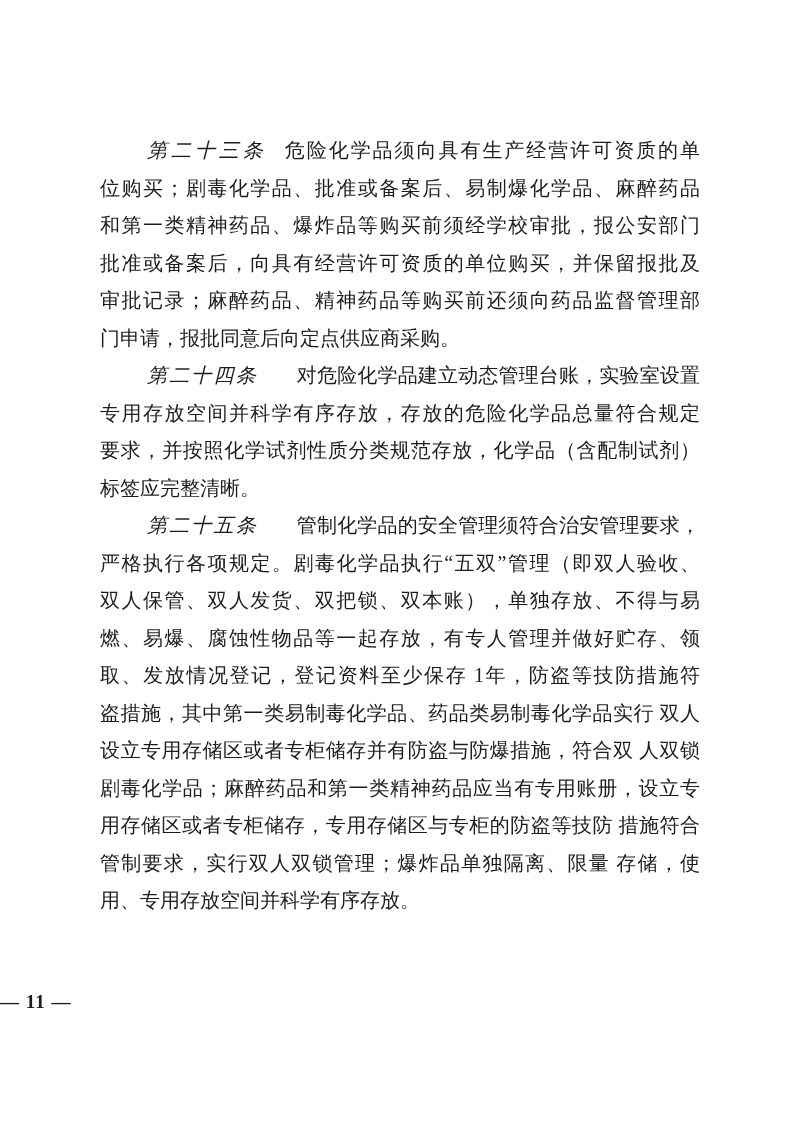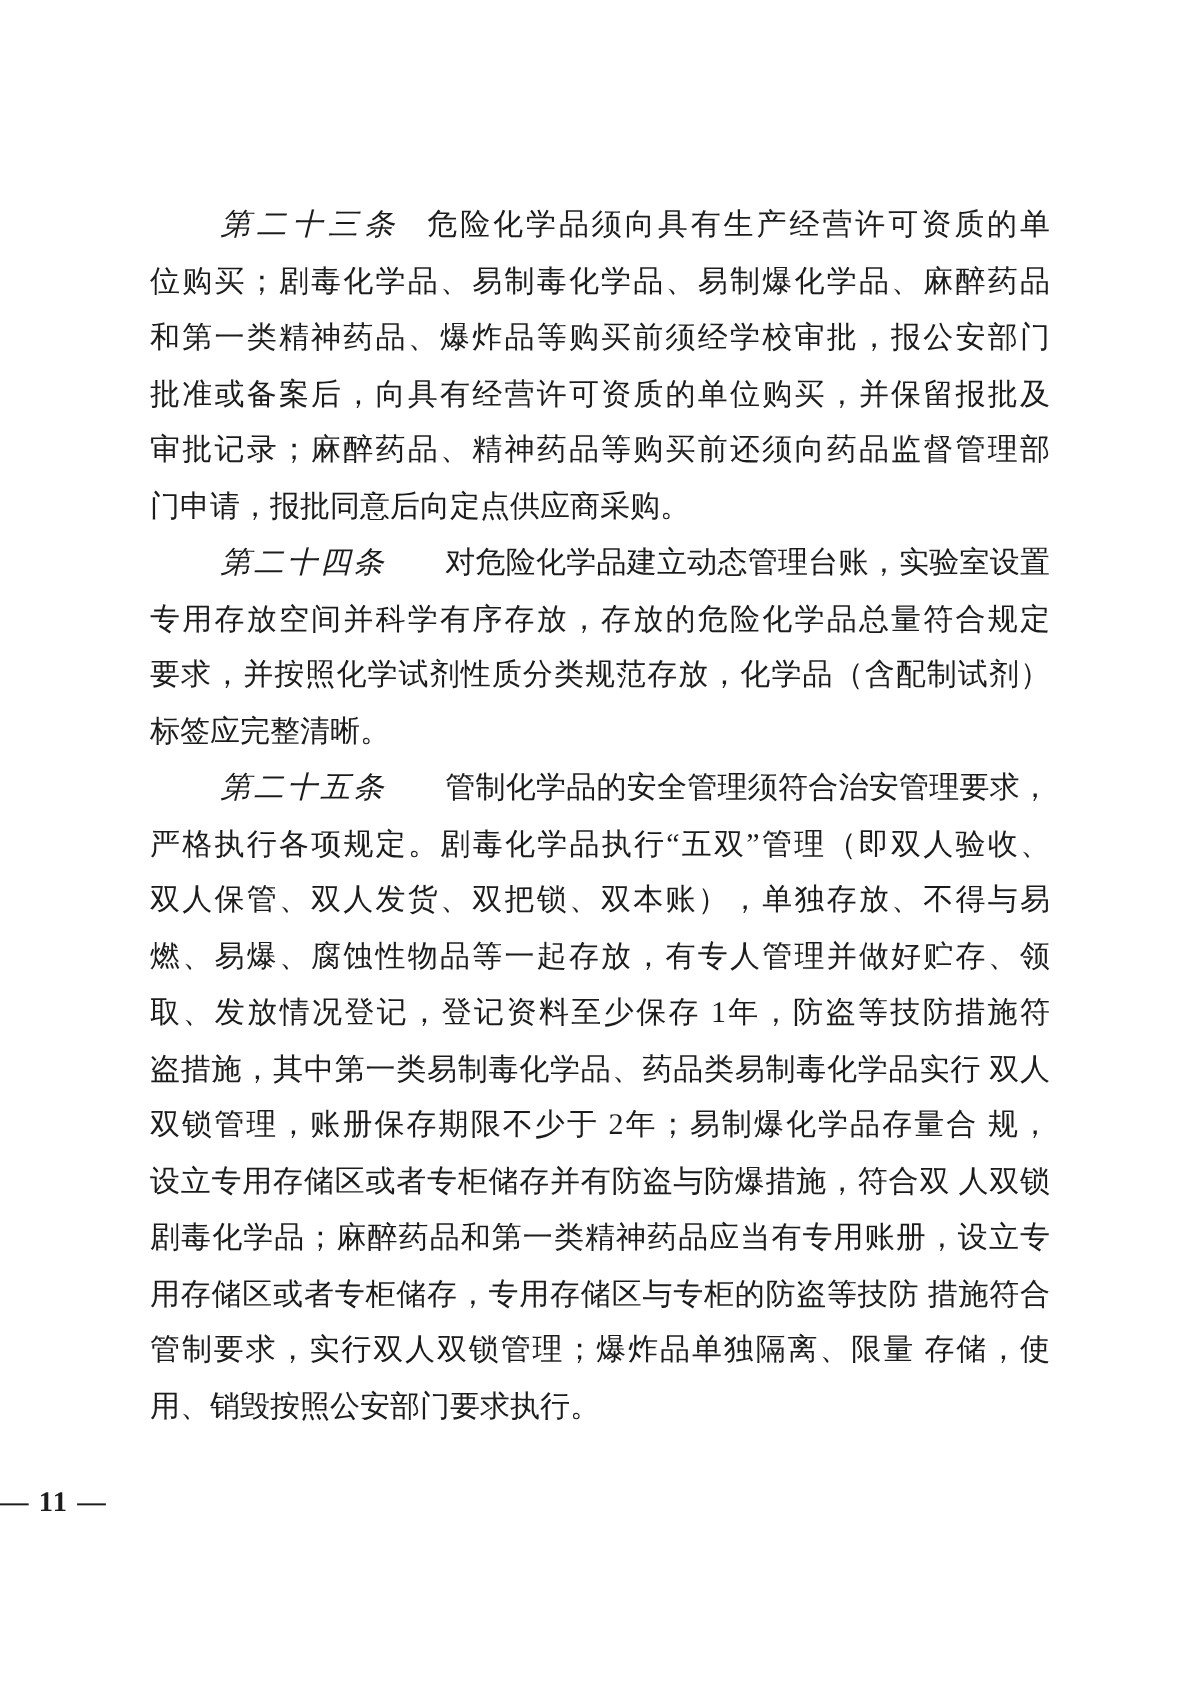--- a/index.html
+++ b/index.html
@@ -48,45 +48,44 @@
   }
 </style>
 </head>
 <body>
 
 <div class="page">
   <div class="content">
 
     <section>
       <div class="line first"><span class="art-no gap-sm">第二十三条</span><span>危险化学品须向具有生产经营许可资质的单</span></div>
-      <div class="line">位购买；剧毒化学品、易制毒化学品、易制爆化学品、麻醉药品</div>
+      <div class="line">位购买；剧毒化学品、批准或备案后、易制爆化学品、麻醉药品</div>
       <div class="line">和第一类精神药品、爆炸品等购买前须经学校审批，报公安部门</div>
       <div class="line">批准或备案后，向具有经营许可资质的单位购买，并保留报批及</div>
       <div class="line">审批记录；麻醉药品、精神药品等购买前还须向药品监督管理部</div>
       <div class="line last">门申请，报批同意后向定点供应商采购。</div>
     </section>
 
     <section>
       <div class="line first"><span class="art-no gap-lg">第二十四条</span><span>对危险化学品建立动态管理台账，实验室设置</span></div>
       <div class="line">专用存放空间并科学有序存放，存放的危险化学品总量符合规定</div>
       <div class="line">要求，并按照化学试剂性质分类规范存放，化学品（含配制试剂）</div>
       <div class="line last">标签应完整清晰。</div>
     </section>
 
     <section>
       <div class="line first"><span class="art-no gap-lg">第二十五条</span><span>管制化学品的安全管理须符合治安管理要求，</span></div>
       <div class="line">严格执行各项规定。剧毒化学品执行“五双”管理（即双人验收、</div>
       <div class="line">双人保管、双人发货、双把锁、双本账），单独存放、不得与易</div>
       <div class="line">燃、易爆、腐蚀性物品等一起存放，有专人管理并做好贮存、领</div>
       <div class="line">取、发放情况登记，登记资料至少保存 1年，防盗等技防措施符</div>
       <div class="line">盗措施，其中第一类易制毒化学品、药品类易制毒化学品实行 双人</div>
-      <div class="line">双锁管理，账册保存期限不少于 2年；易制爆化学品存量合 规，</div>
       <div class="line">设立专用存储区或者专柜储存并有防盗与防爆措施，符合双 人双锁</div>
       <div class="line">剧毒化学品；麻醉药品和第一类精神药品应当有专用账册，设立专</div>
       <div class="line">用存储区或者专柜储存，专用存储区与专柜的防盗等技防 措施符合</div>
       <div class="line">管制要求，实行双人双锁管理；爆炸品单独隔离、限量 存储，使</div>
-      <div class="line last">用、销毁按照公安部门要求执行。</div>
+      <div class="line last">用、专用存放空间并科学有序存放。</div>
     </section>
 
   </div>
 
   <div class="footer">— 11 —</div>
 </div>
 
 </body></html>

